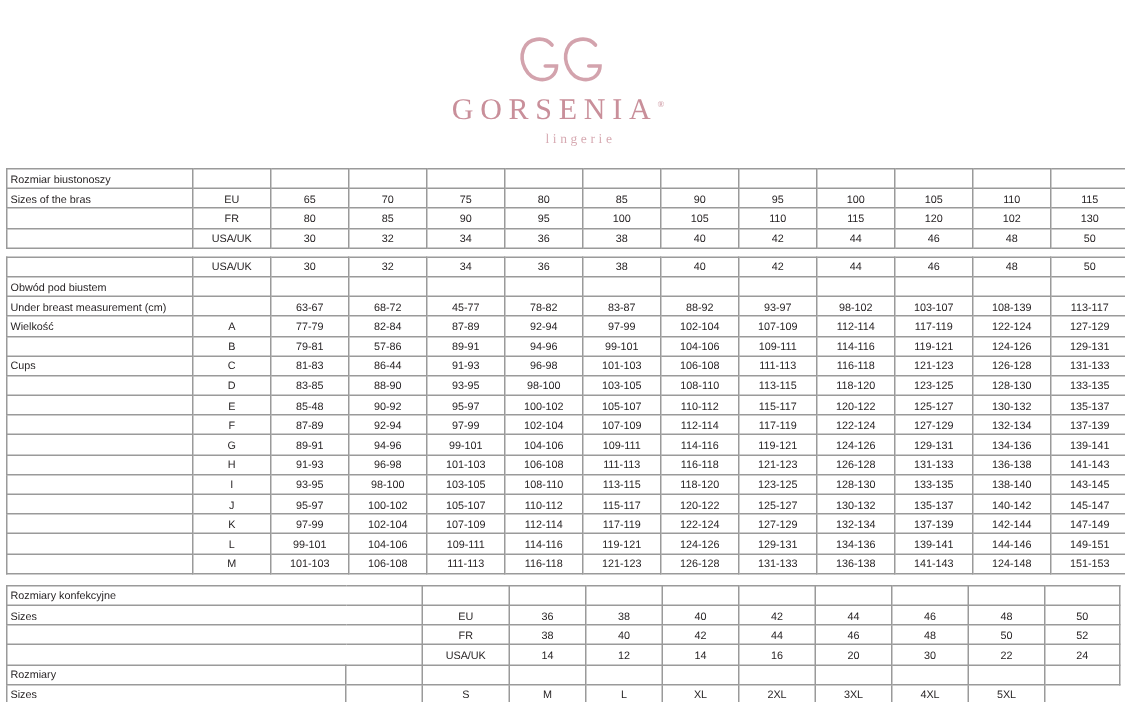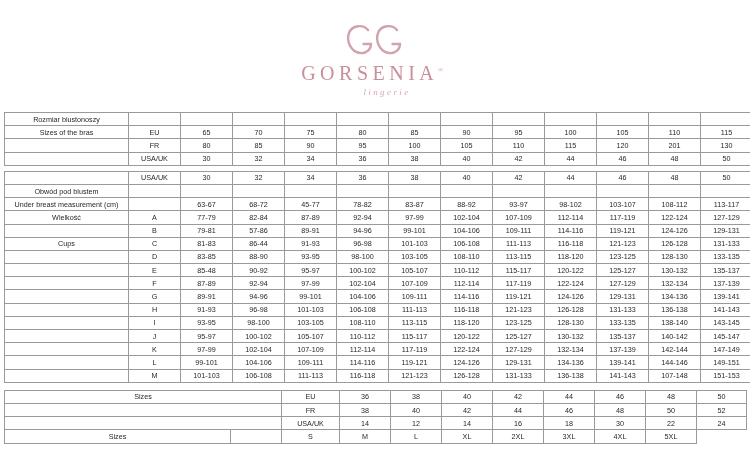--- a/index.html
+++ b/index.html
@@ -48,21 +48,20 @@
     position: relative;
     padding-right: 6px;
   }
   .logo-reg {
     font-size: 6px;
     vertical-align: super;
     letter-spacing: 0;
   }
   .logo-sub {
     font-family: "Liberation Serif", serif;
-    font-style: italic;
     font-size: 9px;
     color: #d7aab2;
     letter-spacing: 2.4px;
     margin-top: 2px;
     margin-left: 24px;
   }
 
   
   table {
     border-collapse: collapse;
@@ -72,21 +71,21 @@
   }
   td {
     border: 1px solid #9a9a9a;
     height: 12.2px;
     padding: 0 2px;
     line-height: 11px;
     white-space: nowrap;
     overflow: hidden;
   }
   td.c { text-align: center; }
-  td.l { text-align: center; }
+  td.l { text-align: left; }
   td.blank { border: 1px solid #9a9a9a; }
 
   .t1 { margin: 0 4px 0 4px; width: 742px; }
   .t2 { margin: 5px 4px 0 4px; width: 742px; }
   .t3 { margin: 7px 4px 0 4px; width: 742px; }
 </style>
 </head>
 <body>
 
 <div class="page">
@@ -158,21 +157,21 @@
       <td class="c">FR</td>
       <td class="c">80</td>
       <td class="c">85</td>
       <td class="c">90</td>
       <td class="c">95</td>
       <td class="c">100</td>
       <td class="c">105</td>
       <td class="c">110</td>
       <td class="c">115</td>
       <td class="c">120</td>
-      <td class="c">201</td>
+      <td class="c">102</td>
       <td class="c">130</td>
     </tr>
     <tr>
       <td class="blank"></td>
       <td class="c">USA/UK</td>
       <td class="c">30</td>
       <td class="c">32</td>
       <td class="c">34</td>
       <td class="c">36</td>
       <td class="c">38</td>
@@ -238,21 +237,21 @@
       <td class="blank"></td>
       <td class="c">63-67</td>
       <td class="c">68-72</td>
       <td class="c">45-77</td>
       <td class="c">78-82</td>
       <td class="c">83-87</td>
       <td class="c">88-92</td>
       <td class="c">93-97</td>
       <td class="c">98-102</td>
       <td class="c">103-107</td>
-      <td class="c">108-112</td>
+      <td class="c">108-139</td>
       <td class="c">113-117</td>
     </tr>
 
     <tr>
       <td class="l">Wielkość</td>
       <td class="c">A</td>
       <td class="c">77-79</td>
       <td class="c">82-84</td>
       <td class="c">87-89</td>
       <td class="c">92-94</td>
@@ -434,41 +433,53 @@
       <td class="c">M</td>
       <td class="c">101-103</td>
       <td class="c">106-108</td>
       <td class="c">111-113</td>
       <td class="c">116-118</td>
       <td class="c">121-123</td>
       <td class="c">126-128</td>
       <td class="c">131-133</td>
       <td class="c">136-138</td>
       <td class="c">141-143</td>
-      <td class="c">107-148</td>
+      <td class="c">124-148</td>
       <td class="c">151-153</td>
     </tr>
   </tbody>
     </table>
 
   <table class="t3">
     <colgroup>
       <col style="width:226px">
         <col style="width:51px">
         <col style="width:58px">
       <col style="width:51px">
         <col style="width:51px">
         <col style="width:51px">
         <col style="width:51px">
       <col style="width:51px">
         <col style="width:51px">
         <col style="width:51px">
         <col style="width:50px">
     </colgroup>
     <tbody>
+        <tr>
+      <td class="l" colspan="2">Rozmiary konfekcyjne</td>
+      <td class="blank"></td>
+      <td class="blank"></td>
+          <td class="blank"></td>
+      <td class="blank"></td>
+          <td class="blank"></td>
+      <td class="blank"></td>
+          <td class="blank"></td>
+      <td class="blank"></td>
+          <td class="blank"></td>
+    </tr>
     <tr>
       <td class="l" colspan="2">Sizes</td>
       <td class="c">EU</td>
       <td class="c">36</td>
       <td class="c">38</td>
       <td class="c">40</td>
       <td class="c">42</td>
       <td class="c">44</td>
       <td class="c">46</td>
       <td class="c">48</td>
@@ -486,24 +497,37 @@
       <td class="c">50</td>
       <td class="c">52</td>
     </tr>
     <tr>
       <td class="blank" colspan="2"></td>
       <td class="c">USA/UK</td>
       <td class="c">14</td>
       <td class="c">12</td>
       <td class="c">14</td>
       <td class="c">16</td>
-      <td class="c">18</td>
+      <td class="c">20</td>
       <td class="c">30</td>
       <td class="c">22</td>
       <td class="c">24</td>
+    </tr>
+    <tr>
+      <td class="l">Rozmiary</td>
+      <td class="blank"></td>
+      <td class="blank"></td>
+      <td class="blank"></td>
+          <td class="blank"></td>
+      <td class="blank"></td>
+          <td class="blank"></td>
+      <td class="blank"></td>
+          <td class="blank"></td>
+      <td class="blank"></td>
+          <td class="blank"></td>
     </tr>
     <tr>
       <td class="l">Sizes</td>
       <td class="blank"></td>
       <td class="c">S</td>
       <td class="c">M</td>
       <td class="c">L</td>
       <td class="c">XL</td>
       <td class="c">2XL</td>
       <td class="c">3XL</td>

